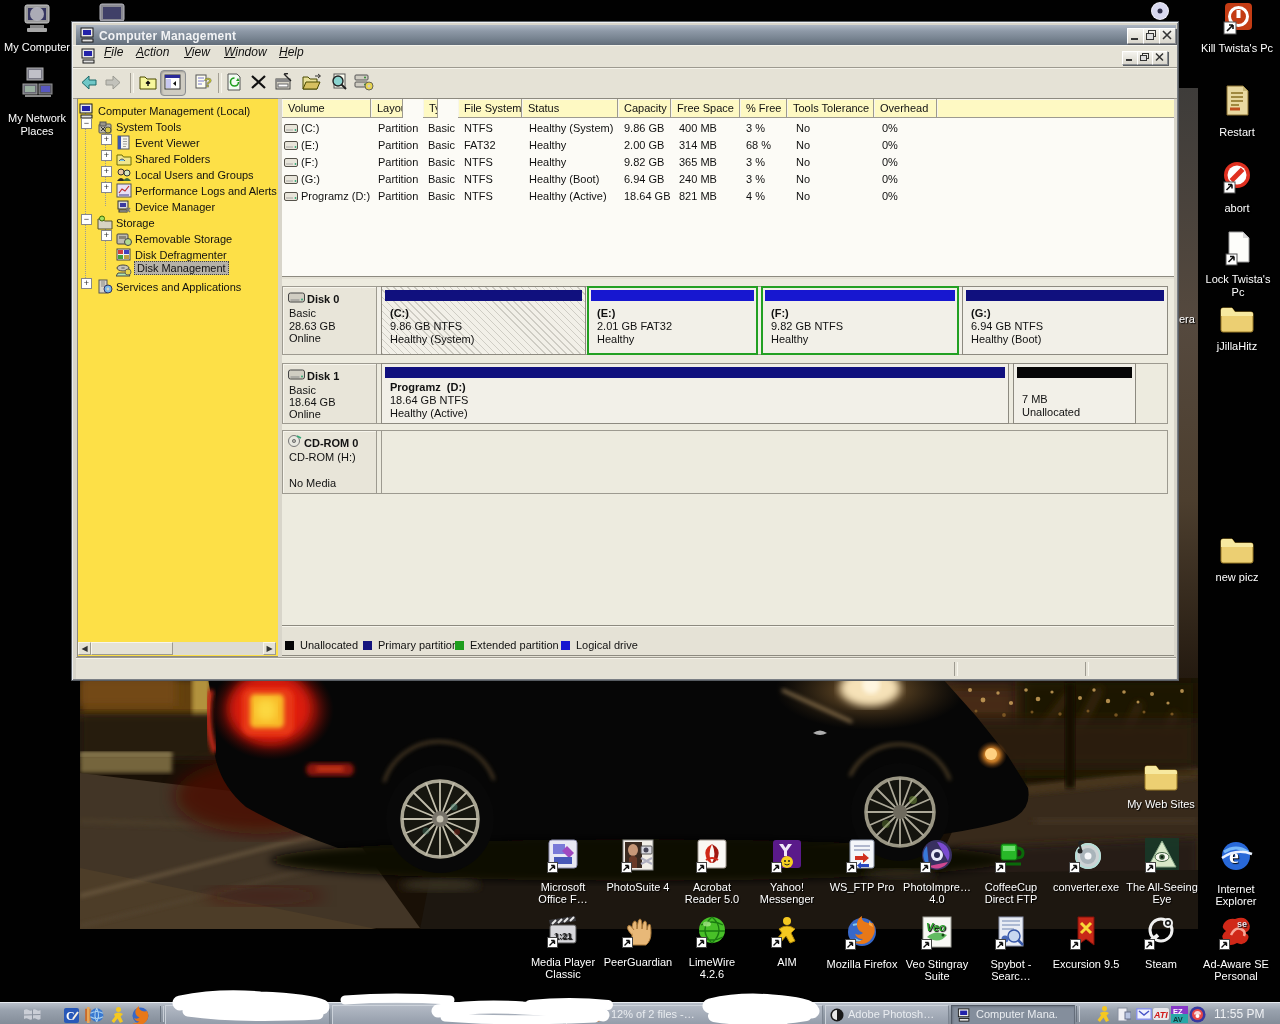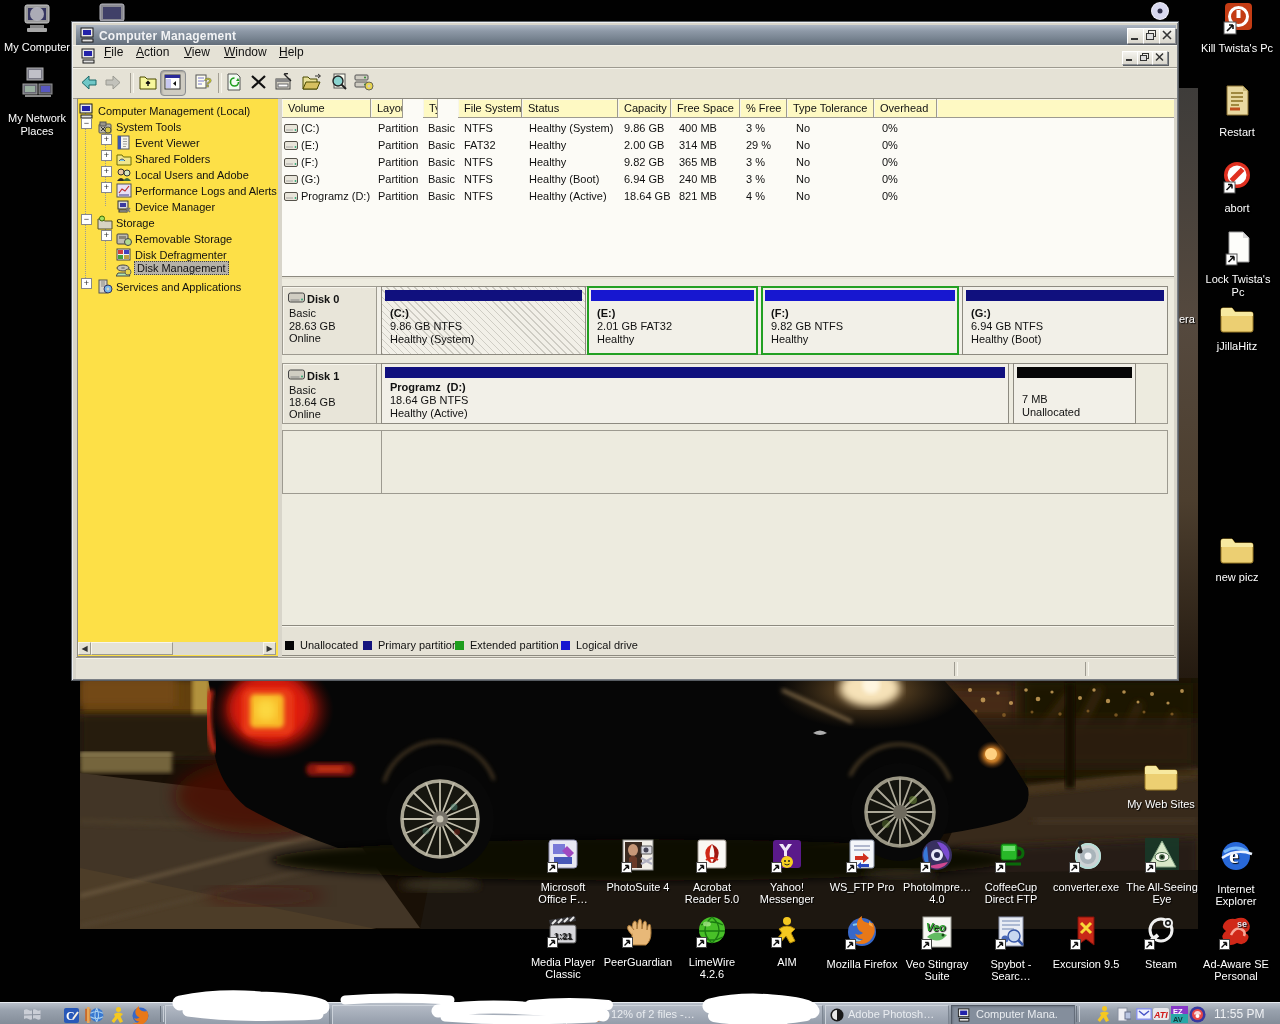--- a/index.html
+++ b/index.html
@@ -9,21 +9,21 @@
 .di .ig{display:flex;justify-content:center;margin-bottom:6px;}
 .iw{position:relative;display:inline-block;}
 .sc{position:absolute;left:0;bottom:2px;width:11px;height:11px;background:#fff;border:1px solid #444;box-sizing:border-box;}
 .sc svg{display:block;}
 
 #win{position:absolute;left:71px;top:21px;width:1106px;height:658px;background:#d8d5ca;overflow:hidden;border:1px solid #585d63;box-shadow:inset 1px 1px 0 #eef0f2, inset -1px -1px 0 #7b7f85;}
 #title{position:absolute;left:4px;top:3px;width:1100px;height:20px;background:linear-gradient(180deg,#aeb7c3 0%,#8e99a7 30%,#76828f 70%,#626d79 100%);color:#f2f3f5;font-weight:bold;font-size:12px;text-decoration:underline;}
 #title .tt{position:absolute;left:23px;top:4px;letter-spacing:0.2px;}
 .tbtn{position:absolute;top:3px;width:15px;height:14px;background:linear-gradient(180deg,#f4f3ee,#d9d6cc);border:1px solid #8a8d91;border-top-color:#fff;border-left-color:#fff;box-shadow:1px 1px 0 #5a5e63;font-size:9px;color:#222;text-align:center;line-height:13px;font-weight:bold;}
 #menubar{position:absolute;left:1px;top:23px;width:1104px;height:22px;background:#e5e2d6;border-bottom:1px solid #9d9a90;box-shadow:inset 0 1px 0 #f5f3ea;font-size:12px;color:#111;}
-.mi{position:absolute;top:0;}
+.mi{position:absolute;top:0;font-style:italic;}
 .mi u{text-decoration:underline;}
 .eb{width:9px;height:9px;background:#fff;border:1px solid #888;color:#333;display:flex;align-items:center;justify-content:center;box-sizing:content-box;}
 .eb span{font-size:9px;line-height:9px;display:block;margin-top:-1px;}
 #toolbar{position:absolute;left:1px;top:46px;width:1104px;height:30px;background:#e5e2d6;border-bottom:1px solid #9d9a90;box-shadow:inset 0 1px 0 #f5f3ea;}
 .tsep{position:absolute;top:5px;width:2px;height:20px;border-left:1px solid #a39f94;border-right:1px solid #f7f5ec;}
 
 #treepane{position:absolute;left:5px;top:76px;width:200px;height:557px;background:#fde047;border:1px solid #8d8a80;border-right:none;font-size:11px;color:#111;}
 #rpane{position:absolute;left:210px;top:76px;width:892px;height:557px;background:#fcfbf6;border-top:1px solid #8d8a80;font-size:11px;color:#111;}
 .hdrcell{position:absolute;top:0;height:19px;white-space:nowrap;overflow:hidden;background:#fef9c3;border-right:1px solid #9d9a90;border-bottom:1px solid #9d9a90;box-shadow:inset 1px 1px 0 #f7f5ec;line-height:19px;padding-left:6px;box-sizing:border-box;}
 .vrow{position:absolute;left:0;width:892px;height:17px;line-height:17px;}
@@ -696,21 +696,21 @@
       <div class="abs" style="left:57px;top:54px">Shared Folders</div>
       <div class="abs eb" style="left:23px;top:67px">
           <span>+</span>
         </div>
       <div class="abs" style="left:38px;top:68px"><svg width="16" height="16" viewBox="0 0 16 16">
             <circle cx="5" cy="5" r="3" fill="#e8c8a0" stroke="#333"></circle>
             <path d="M1 14 q4 -6 8 0 Z" fill="#2a2a2a"></path>
             <circle cx="11" cy="6" r="3" fill="#d8e8c0" stroke="#333"></circle>
             <path d="M7 14 q4 -6 8 0 Z" fill="#3a6a3a"></path>
           </svg></div>
-      <div class="abs" style="left:57px;top:70px">Local Users and Adobe</div>
+      <div class="abs" style="left:57px;top:70px">Local Users and Groups</div>
       <div class="abs eb" style="left:23px;top:83px">
           <span>+</span>
         </div>
       <div class="abs" style="left:38px;top:84px"><svg width="16" height="16" viewBox="0 0 16 16">
             <rect x="1" y="1" width="14" height="13" fill="#e8e0f4" stroke="#555"></rect>
             <path d="M3 10 l3 -4 l3 2 l4 -5" stroke="#c03030" stroke-width="1.2" fill="none"></path>
             <path d="M3 12 h10" stroke="#3a3a8a"></path>
           </svg></div>
       <div class="abs" style="left:57px;top:86px">Performance Logs and Alerts</div>
       <div class="abs" style="left:38px;top:100px"><svg width="16" height="16" viewBox="0 0 16 16">
@@ -772,21 +772,21 @@
     <div id="rpane">
 
       <div class="hdrcell" style="left:0;width:89px">Volume</div>
       <div class="hdrcell" style="left:89px;width:32px">Layout</div>
       <div class="hdrcell" style="left:141px;width:15px">Type</div>
       <div class="hdrcell" style="left:176px;width:64px">File System</div>
       <div class="hdrcell" style="left:240px;width:96px">Status</div>
       <div class="hdrcell" style="left:336px;width:53px">Capacity</div>
       <div class="hdrcell" style="left:389px;width:69px">Free Space</div>
       <div class="hdrcell" style="left:458px;width:47px">% Free</div>
-      <div class="hdrcell" style="left:505px;width:87px">Type Tolerance</div>
+      <div class="hdrcell" style="left:505px;width:87px">Tools Tolerance</div>
       <div class="hdrcell" style="left:592px;width:63px">Overhead</div>
       <div class="hdrcell" style="left:655px;width:237px;border-right:none"></div>
 
       <div class="vrow" style="top:21px">
           <span class="c0"><svg class="vic" width="14" height="11" viewBox="0 0 14 11">
               <rect x="0.5" y="1.5" width="13" height="8" rx="1.5" fill="#e8e5da" stroke="#55524a"></rect>
               <path d="M2 7 h7" stroke="#999" stroke-width="0.8"></path>
               <circle cx="11.5" cy="7" r="0.9" fill="#3a7"></circle>
             </svg>(C:)</span>
           <span class="c1">Partition</span>
@@ -804,21 +804,21 @@
               <rect x="0.5" y="1.5" width="13" height="8" rx="1.5" fill="#e8e5da" stroke="#55524a"></rect>
               <path d="M2 7 h7" stroke="#999" stroke-width="0.8"></path>
               <circle cx="11.5" cy="7" r="0.9" fill="#3a7"></circle>
             </svg>(E:)</span>
           <span class="c1">Partition</span>
           <span class="c2">Basic</span>
           <span class="c3">FAT32</span>
           <span class="c4">Healthy</span>
           <span class="c5">2.00 GB</span>
           <span class="c6">314 MB</span>
-          <span class="c7">29 %</span>
+          <span class="c7">68 %</span>
           <span class="c8">No</span>
           <span class="c9">0%</span>
         </div>
       <div class="vrow" style="top:55px">
           <span class="c0"><svg class="vic" width="14" height="11" viewBox="0 0 14 11">
               <rect x="0.5" y="1.5" width="13" height="8" rx="1.5" fill="#e8e5da" stroke="#55524a"></rect>
               <path d="M2 7 h7" stroke="#999" stroke-width="0.8"></path>
               <circle cx="11.5" cy="7" r="0.9" fill="#3a7"></circle>
             </svg>(F:)</span>
           <span class="c1">Partition</span>
@@ -908,20 +908,30 @@
         <div class="pbox" style="left:99px;top:84px;width:628px;height:61px;box-sizing:border-box;">
           <div class="pstrip" style="background:#10107e"></div>
           <div class="ptxt" style="top:17px"><b>Programz&nbsp; (D:)</b><br>18.64 GB NTFS<br>Healthy (Active)</div>
         </div>
         <div class="pbox" style="left:731px;top:84px;width:123px;height:61px;box-sizing:border-box;">
           <div class="pstrip" style="background:#060606"></div>
           <div class="ptxt" style="top:29px">7 MB<br>Unallocated</div>
         </div>
 
         <div class="abs" style="left:0;top:151px;width:886px;height:64px;border:1px solid #9d9a90;background:#edebdf;box-sizing:border-box;"></div>
+        <div class="dlabel" style="left:0;top:151px;width:95px;height:64px;box-sizing:border-box;border-right:1px solid #9d9a90;">
+          <svg class="abs" style="left:4px;top:4px" width="15" height="13" viewBox="0 0 15 13">
+              <circle cx="7" cy="6" r="5.5" fill="#e8e8e0" stroke="#777"></circle>
+              <circle cx="7" cy="6" r="1.6" fill="#b0b0a8" stroke="#777"></circle>
+              <path d="M10 1 l4 2" stroke="#3a7" stroke-width="1.4"></path>
+            </svg>
+          <div class="abs" style="left:21px;top:6px;font-weight:bold;font-size:11px">CD-ROM 0</div>
+          <div class="abs" style="left:6px;top:20px;line-height:12px">CD-ROM (H:)</div>
+          <div class="abs" style="left:6px;top:46px;">No Media</div>
+        </div>
         <div class="abs" style="left:99px;top:151px;width:1px;height:64px;background:#9d9a90;"></div>
       </div>
 
       <div class="abs" style="left:0;top:526px;width:892px;height:31px;background:#e5e2d6;border-top:1px solid #8d8a80;box-shadow:inset 0 1px 0 #f7f5ec;">
         <div class="lsq" style="left:3px;background:#050505"></div>
           <span class="llb" style="left:18px">Unallocated</span>
         <div class="lsq" style="left:81px;background:#13137e"></div>
           <span class="llb" style="left:96px">Primary partition</span>
         <div class="lsq" style="left:173px;background:#1e9e1e"></div>
           <span class="llb" style="left:188px">Extended partition</span>

